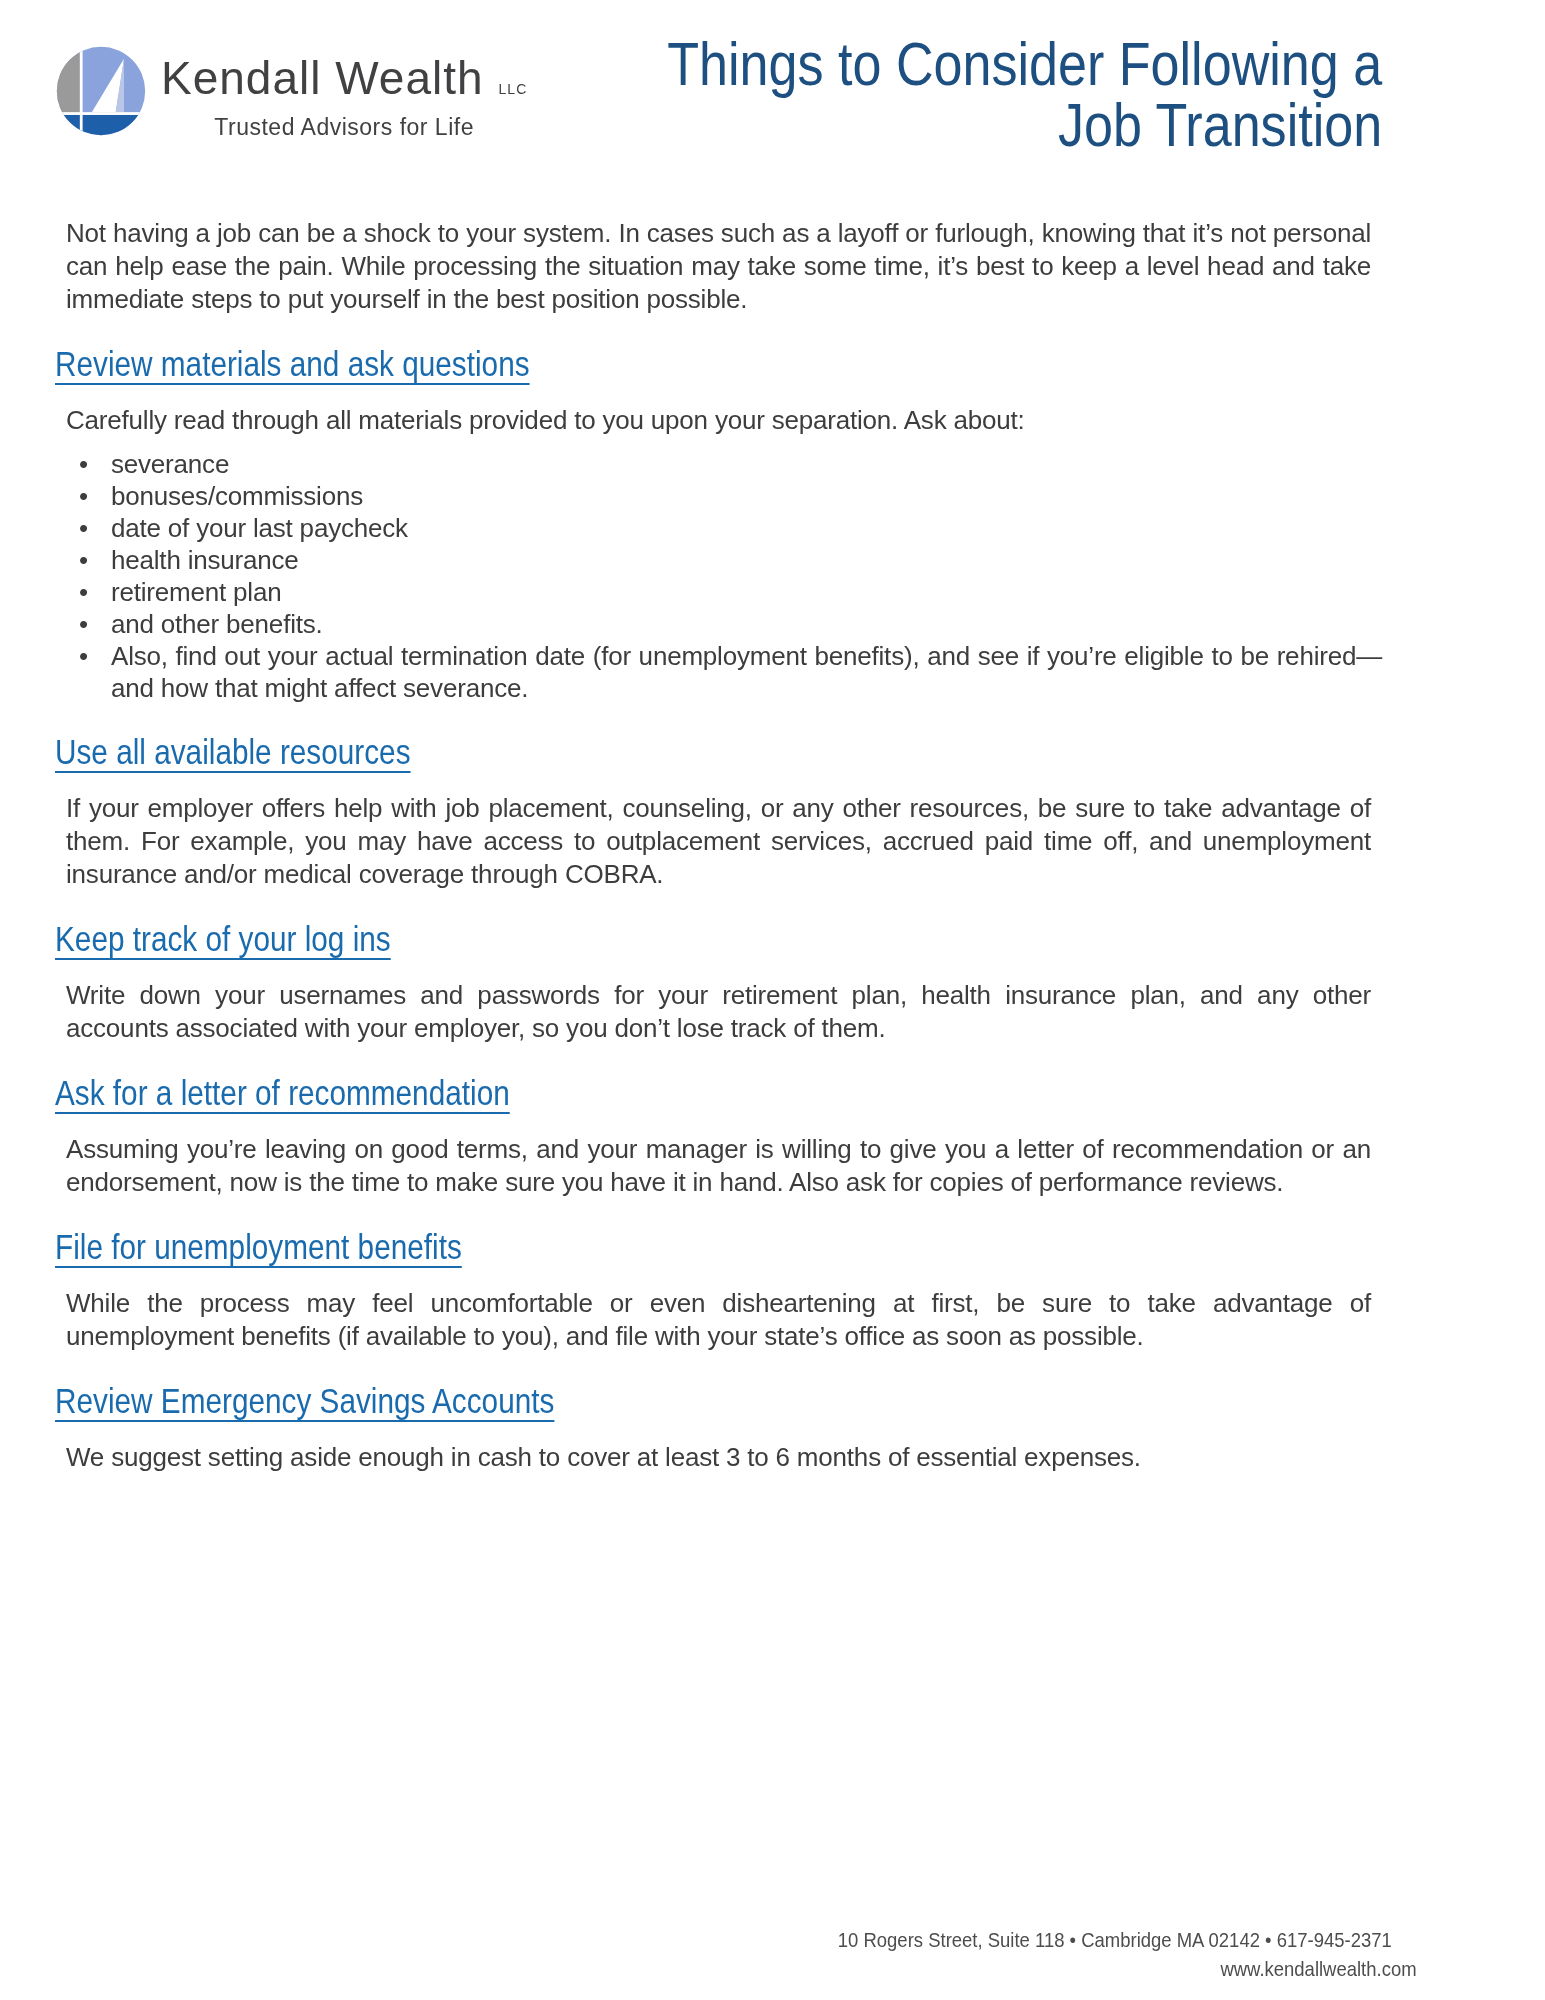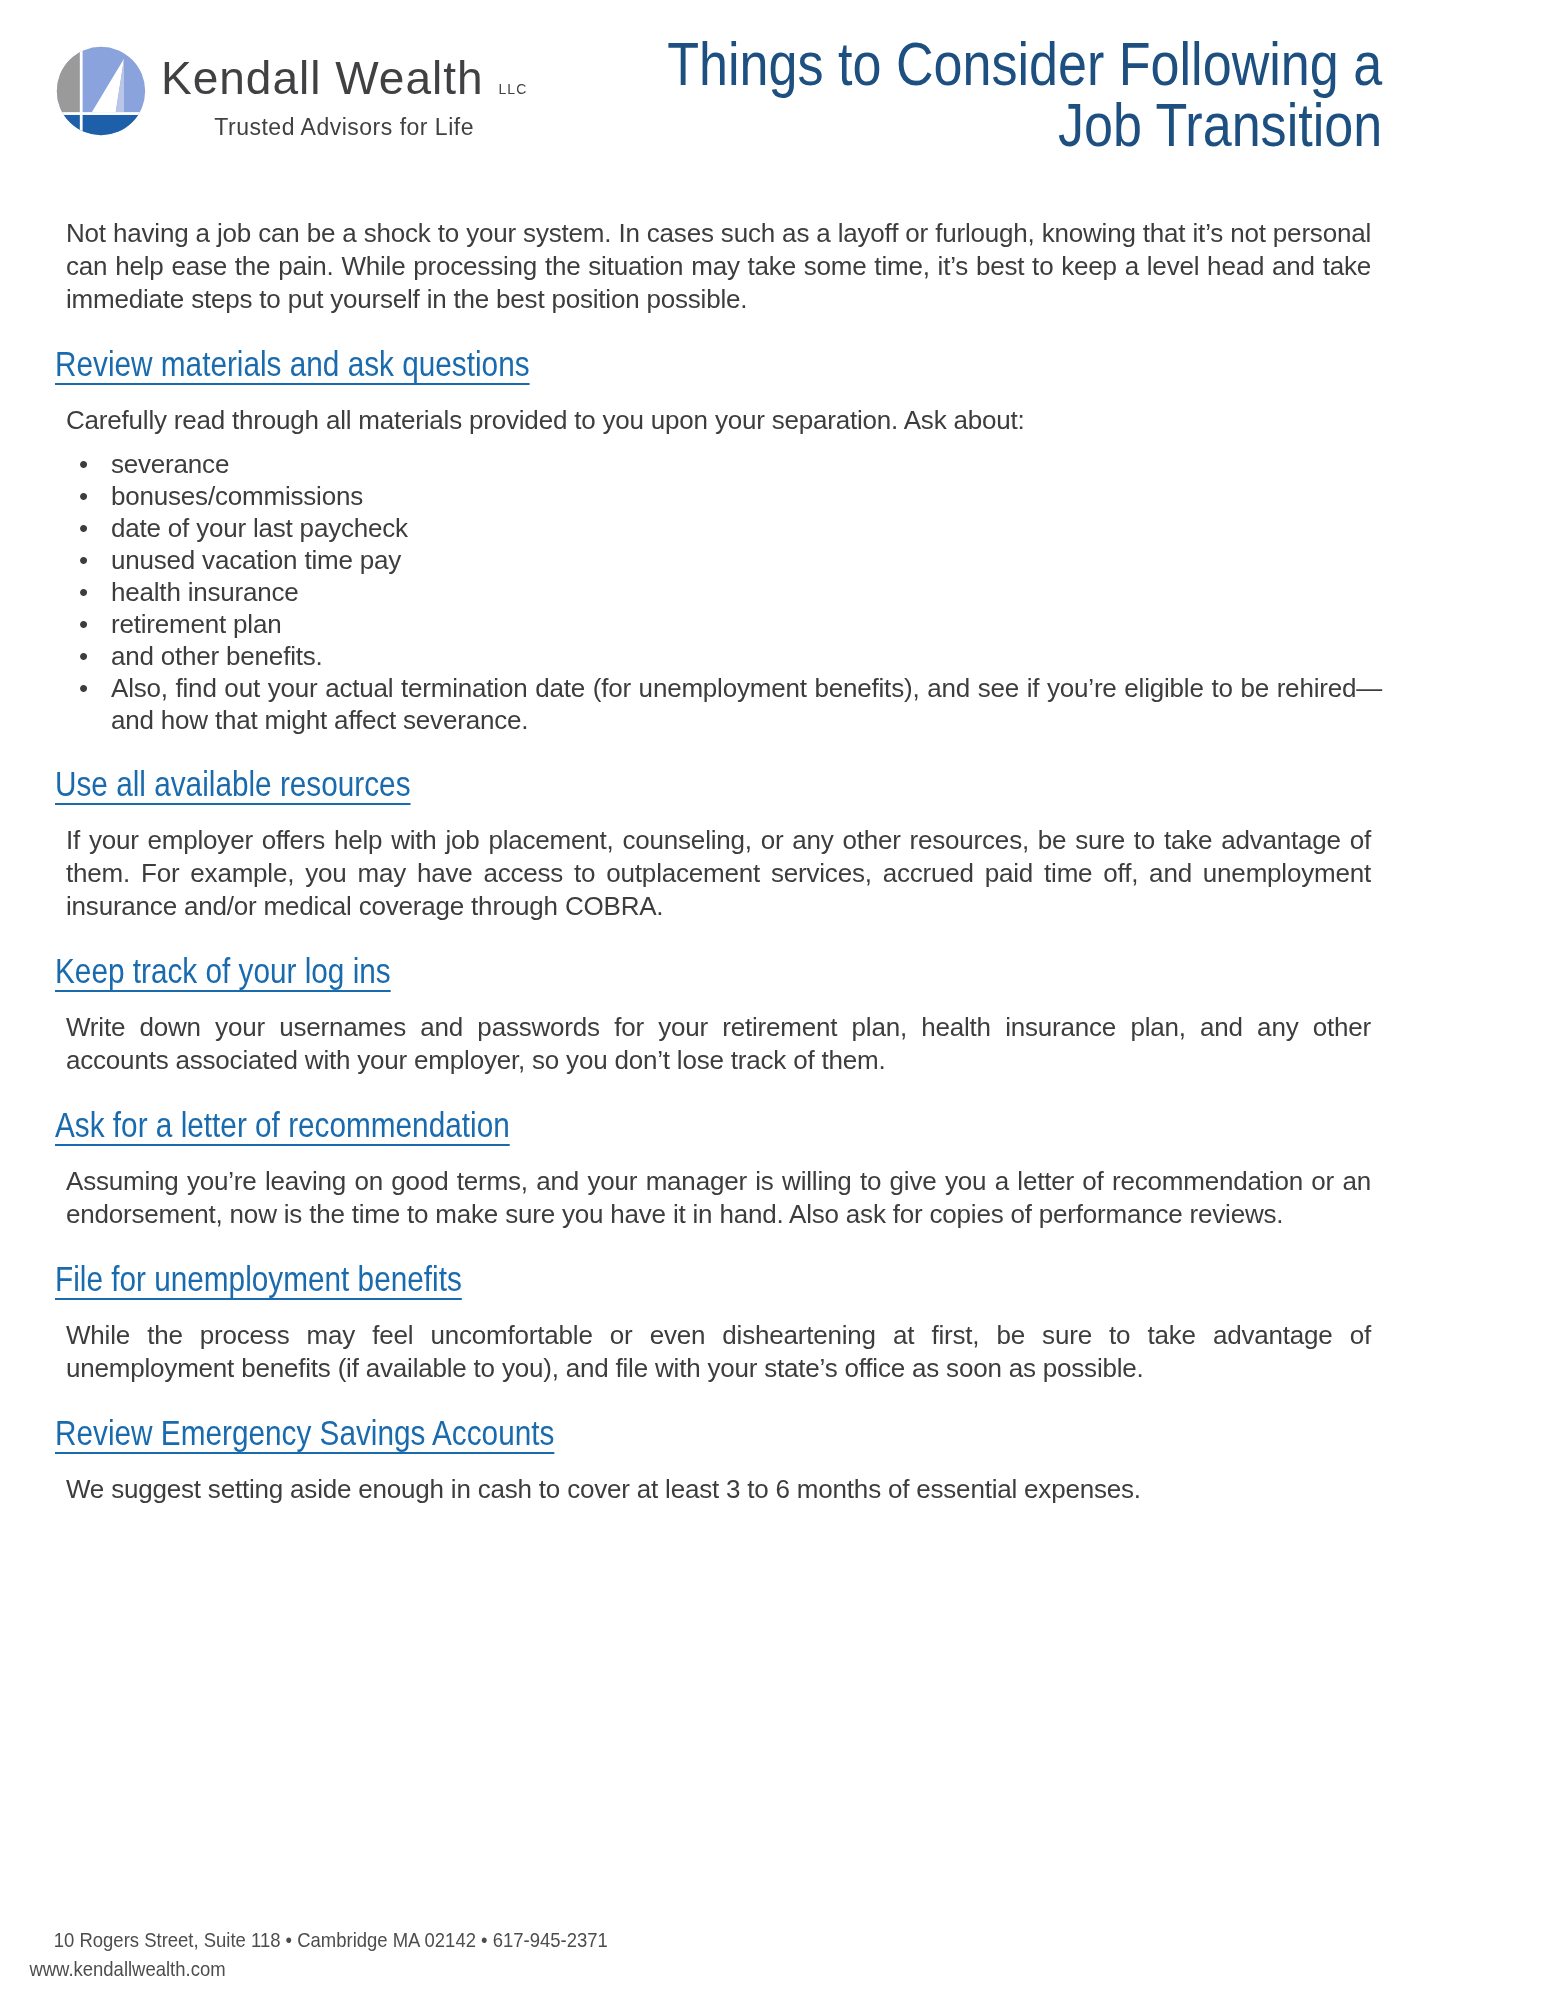--- a/index.html
+++ b/index.html
@@ -93,21 +93,21 @@
     top: 0;
     font-size: 26px;
     color: #3d3d3d;
   }
   
   .footer {
     position: absolute;
     left: 0;
     right: 0;
     bottom: 16px;
-    text-align: left;
+    text-align: right;
     color: #4d4d4d;
     padding-left: 16px;
   }
   .footer-line {
     display: inline-block;
     font-size: 21px;
     line-height: 27px;
     transform: scaleX(0.88);
     transform-origin: center;
     white-space: nowrap;
@@ -154,21 +154,20 @@
   <div class="content">
 
     <p class="para">Not having a job can be a shock to your system. In cases such as a layoff or furlough, knowing that it’s not personal can help ease the pain. While processing the situation may take some time, it’s best to keep a level head and take immediate steps to put yourself in the best position possible.</p>
 
     <h2 class="section-heading">Review materials and ask questions</h2>
     <p class="para">Carefully read through all materials provided to you upon your separation. Ask about:</p>
     <ul class="bullet-list">
       <li class="bullet-item">severance</li>
       <li class="bullet-item">bonuses/commissions</li>
       <li class="bullet-item">date of your last paycheck</li>
-      <li class="bullet-item">unused vacation time pay</li>
       <li class="bullet-item">health insurance</li>
       <li class="bullet-item">retirement plan</li>
       <li class="bullet-item">and other benefits.</li>
       <li class="bullet-item">Also, find out your actual termination date (for unemployment benefits), and see if you’re eligible to be rehired—and how that might affect severance.</li>
     </ul>
 
     <h2 class="section-heading">Use all available resources</h2>
     <p class="para">If your employer offers help with job placement, counseling, or any other resources, be sure to take advantage of them. For example, you may have access to outplacement services, accrued paid time off, and unemployment insurance and/or medical coverage through COBRA.</p>
 
     <h2 class="section-heading">Keep track of your log ins</h2>

